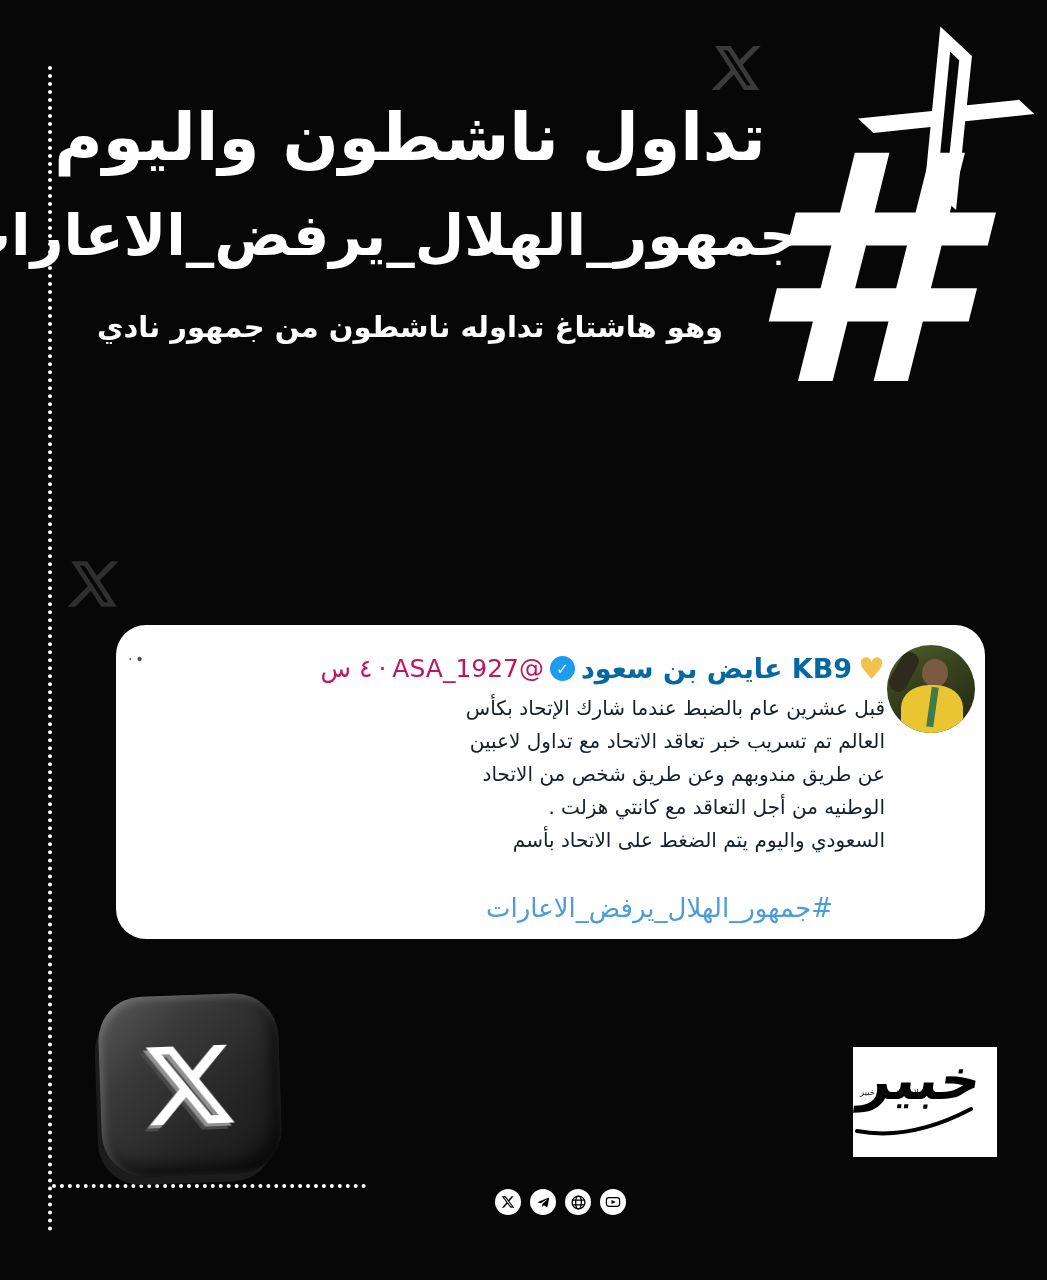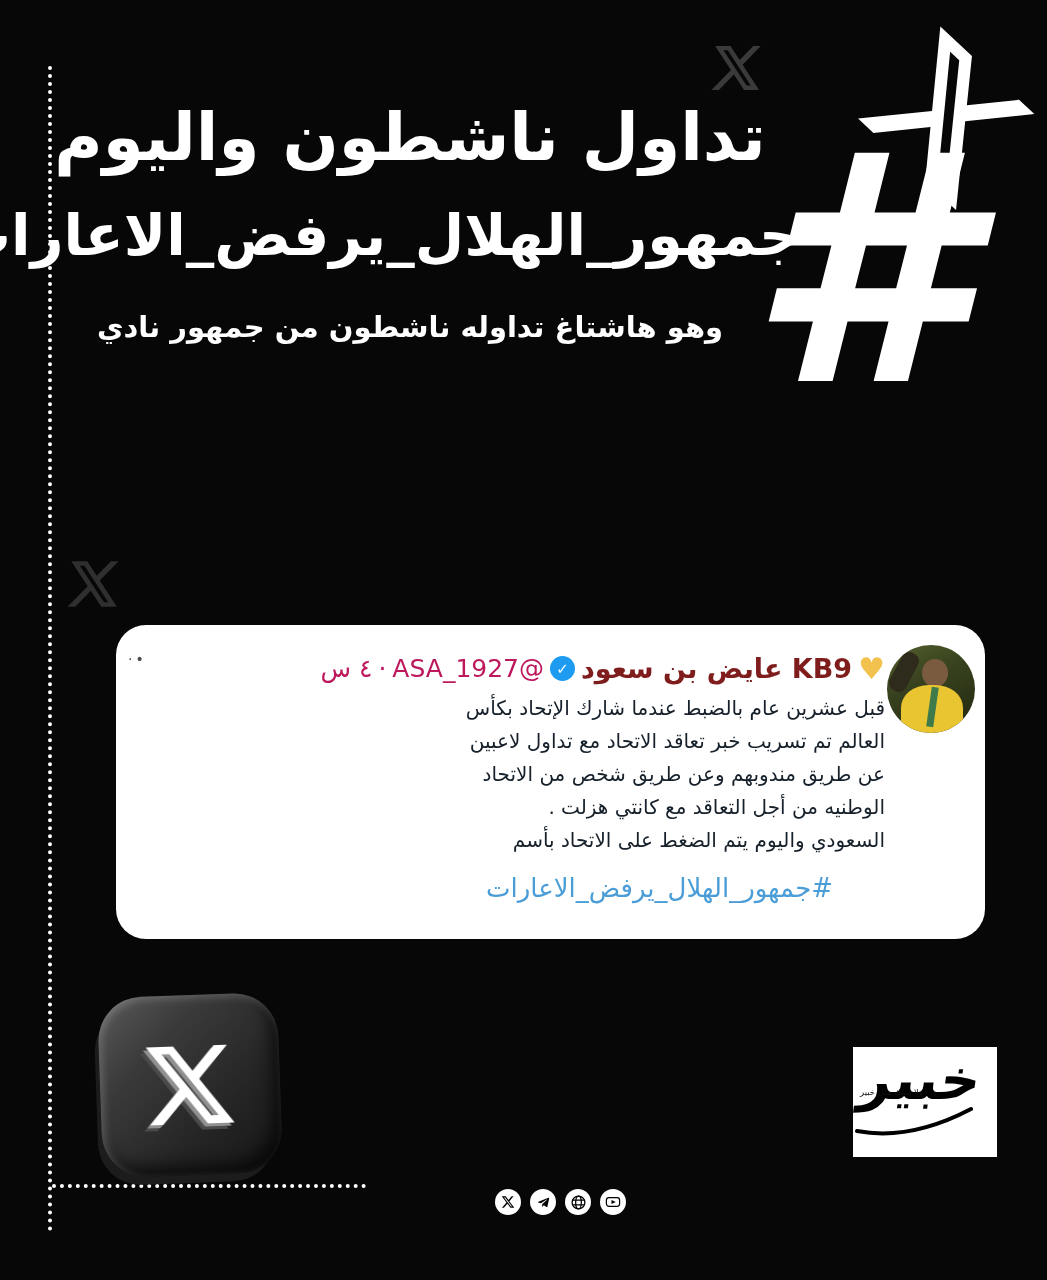--- a/index.html
+++ b/index.html
@@ -45,30 +45,30 @@
     overflow:hidden;
   }
   .avatar .arm{position:absolute;left:8px;top:6px;width:18px;height:42px;background:#2e2a1c;transform:rotate(28deg);border-radius:8px;}
   .avatar .head{position:absolute;left:35px;top:14px;width:26px;height:28px;border-radius:50%;background:#7a5b40;}
   .avatar .jersey{position:absolute;left:14px;top:40px;width:62px;height:50px;border-radius:45% 45% 0 0;background:#e8c531;}
   .avatar .strap{position:absolute;left:42px;top:42px;width:7px;height:40px;background:#3f7a4a;transform:rotate(8deg);}
 
   .tweet-content{position:absolute;right:100px;top:28px;width:500px;direction:rtl;}
   .t-header{display:flex;direction:rtl;align-items:center;gap:6px;white-space:nowrap;}
   .heart{color:#f2c14e;font-size:30px;line-height:30px;}
-  .t-name{font-size:27px;font-weight:bold;color:#7f1d1d;direction:rtl;}
+  .t-name{font-size:27px;font-weight:bold;color:#0369a1;direction:rtl;}
   .badge{
     display:inline-flex;align-items:center;justify-content:center;
     width:25px;height:25px;border-radius:50%;background:#1d9bf0;
     color:#ffffff;font-size:15px;font-weight:bold;flex:0 0 auto;
   }
   .t-handle,.t-sep,.t-time{font-size:25px;color:#be185d;}
   .t-body{margin-top:8px;color:#16202a;font-size:20px;line-height:33px;}
   .t-body .line{text-align:right;}
-  .t-hashtag{margin-top:16px;margin-left:0;padding-left:0;text-align:right;padding-right:52px;
+  .t-hashtag{margin-top:36px;margin-left:0;padding-left:0;text-align:right;padding-right:52px;
     color:#4a9dd6;font-size:26px;font-weight:500;cursor:pointer;}
 
   
   .x3d{
     position:absolute;left:100px;top:995px;width:180px;height:180px;border-radius:44px;
     background:linear-gradient(135deg,#5a5a5a 0%,#3a3a3a 30%,#242424 68%,#161616 100%);
     transform:rotate(-2deg);
     box-shadow:inset 3px 3px 8px rgba(255,255,255,.22),inset -8px -10px 16px rgba(0,0,0,.65),-6px 10px 0 -2px #1c1c1c;
     display:flex;align-items:center;justify-content:center;
   }

